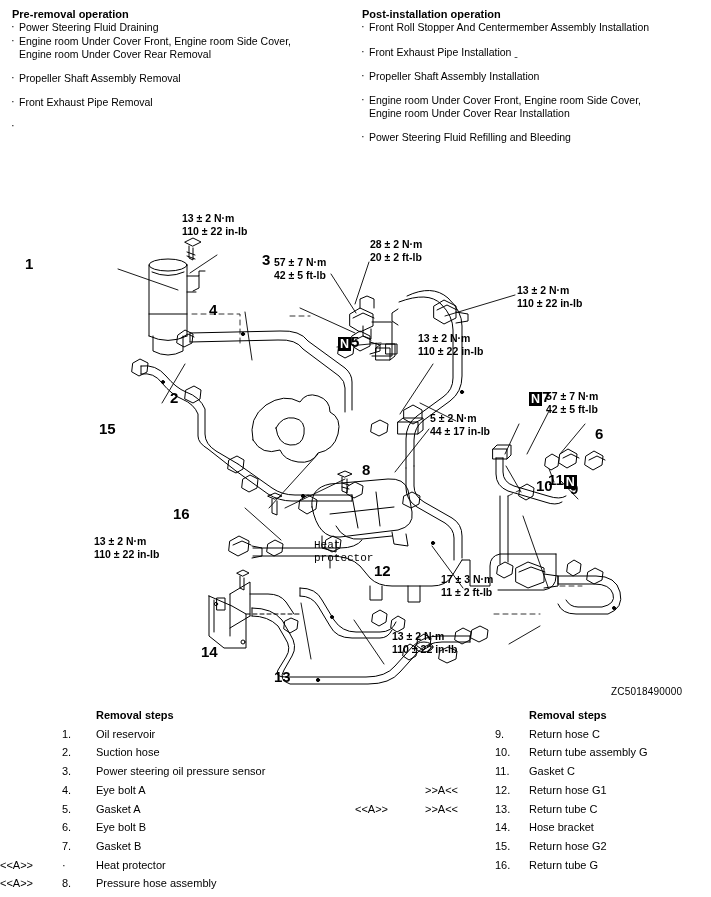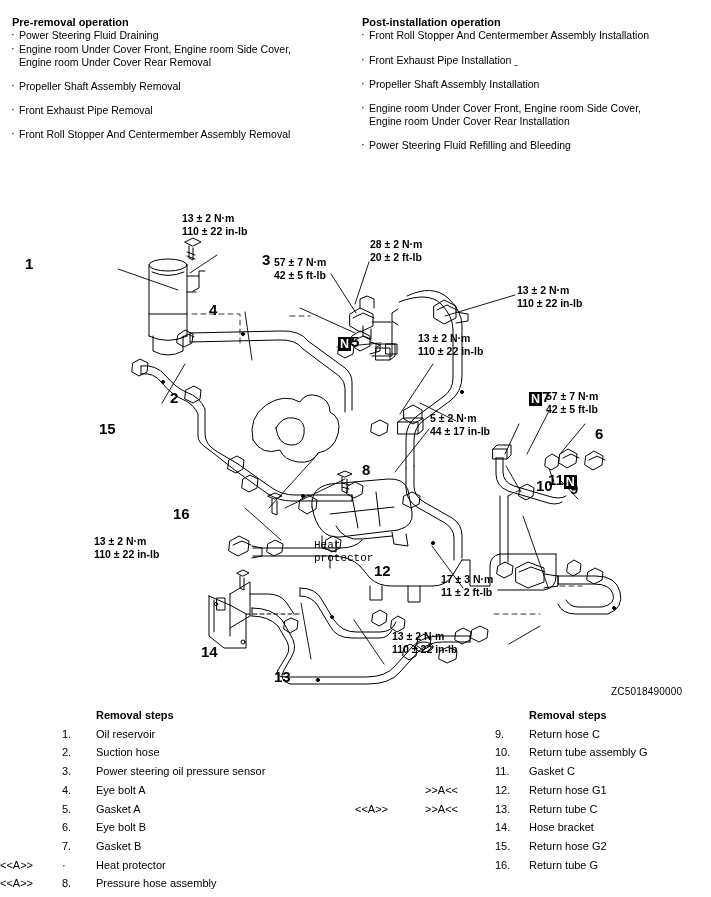--- a/index.html
+++ b/index.html
@@ -2,21 +2,21 @@
 <html><head>
 <meta charset="utf-8">
 <style>
   html,body{margin:0;padding:0;background:#fff;}
   body{width:711px;height:897px;position:relative;
        font-family:"Liberation Sans",sans-serif;color:#000;-webkit-font-smoothing:none;}
 
   .hdr{position:absolute;top:4px;}
   .hdr.left{left:8px;width:348px;}
   .hdr.right{left:358px;width:350px;}
-  .hdr h2{font-size:11px;font-weight:bold;margin:12px 0 1px 4px;letter-spacing:0;}
+  .hdr h2{font-size:11px;font-weight:bold;margin:4px 0 1px 4px;letter-spacing:0;}
   .blist{list-style:none;margin:0;padding:0;}
   .blist li{font-size:10.5px;line-height:13px;padding-left:11px;position:relative;margin-bottom:1px;}
   .blist li .bl{position:absolute;left:3px;top:-1px;font-size:11px;}
   .blist li.gap{margin-top:11px;}
   .blist li.gap2{margin-top:12px;}
   .blist li .l2{display:block;margin-left:0;}
 
   #fig{position:absolute;left:0;top:196px;width:587px;height:506px;}
 
   .tq{position:absolute;font-size:10.5px;font-weight:bold;line-height:13px;white-space:nowrap;}
@@ -38,21 +38,21 @@
 </head>
 <body>
 
 <div class="hdr left">
   <h2>Pre-removal operation</h2>
   <ul class="blist">
     <li><span class="bl">·</span><span>Power Steering Fluid Draining</span></li>
     <li><span class="bl">·</span><span>Engine room Under Cover Front, Engine room Side Cover,</span><span class="l2">Engine room Under Cover Rear Removal</span></li>
     <li class="gap"><span class="bl">·</span><span>Propeller Shaft  Assembly  Removal</span></li>
     <li class="gap"><span class="bl">·</span><span>Front Exhaust Pipe Removal</span></li>
-    <li class="gap"><span class="bl">·</span><span>Front  Roll  Stopper  And  Centermember  Assembly  Removal</span></li>
+    <li class="gap"><span class="bl">·</span></li>
   </ul>
 </div>
 
 <div class="hdr right">
   <h2>Post-installation operation</h2>
   <ul class="blist">
     <li><span class="bl">·</span><span>Front Roll Stopper And Centermember Assembly Installation</span></li>
     <li class="gap2"><span class="bl">·</span><span>Front Exhaust Pipe Installation  ˍ</span></li>
     <li class="gap"><span class="bl">·</span><span>Propeller  Shaft  Assembly  Installation</span></li>
     <li class="gap"><span class="bl">·</span><span>Engine room Under Cover Front, Engine room Side Cover,</span><span class="l2">Engine room Under Cover Rear Installation</span></li>

